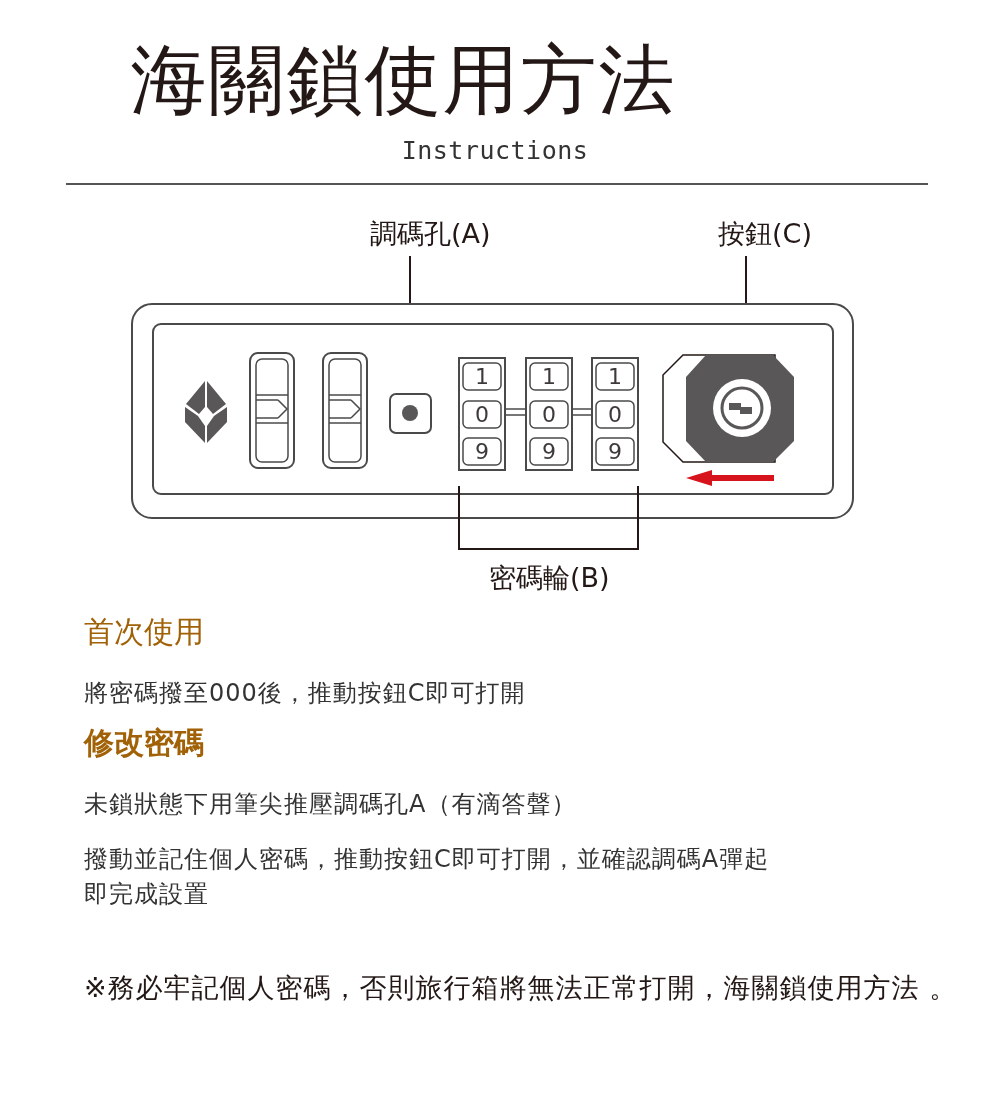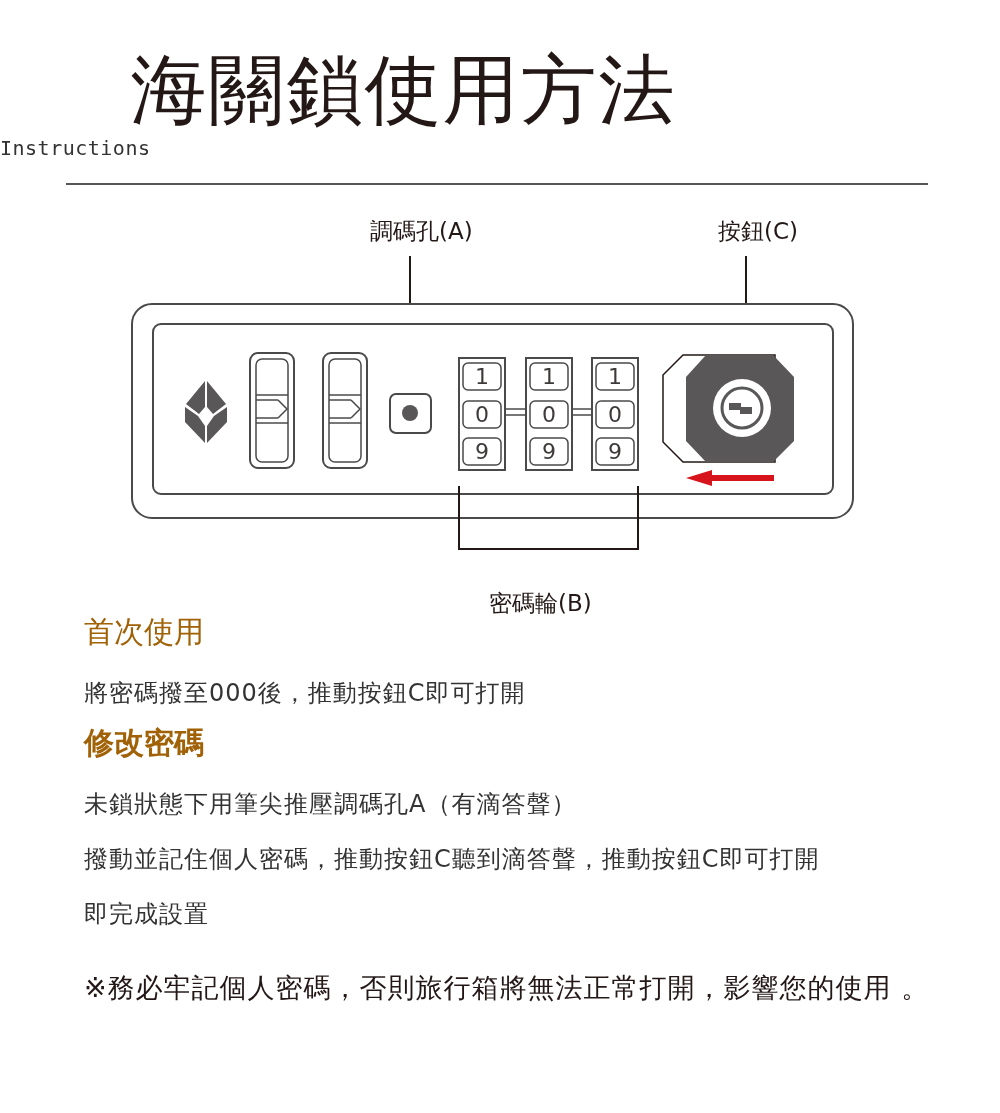--- a/index.html
+++ b/index.html
@@ -1,39 +1,39 @@
 <!DOCTYPE html>
 <html><head>
   <meta charset="utf-8">
   <style>
     html, body { margin: 0; padding: 0; background: #ffffff; }
     body { width: 1000px; height: 1113px; position: relative; overflow: hidden;
            font-family: "DejaVu Sans", "Liberation Sans", sans-serif; color: #231815; }
-    .title { position: absolute; left: 0; width: 807px; top: 40px; text-align: center;
+    .title { position: absolute; left: 0; width: 807px; top: 30px; text-align: center;
              font-size: 76px; line-height: 100px; letter-spacing: 2px; color: #231815; }
-    .subtitle { position: absolute; left: 0; width: 990px; top: 136px; 
-                font-family: "DejaVu Sans Mono", "Liberation Mono", monospace; font-size: 20px;
+    .subtitle { position: absolute; left: 0; width: 990px; top: 136px; text-align: center;
+                font-family: "DejaVu Sans Mono", "Liberation Mono", monospace; font-size: 25px;
                 color: #333; letter-spacing: 0.5px; }
     .rule { position: absolute; left: 66px; top: 183px; width: 862px; height: 2px; background: #555; }
     .diagram { position: absolute; left: 0; top: 0; }
-    .label { position: absolute; font-size: 23px; color: #231815; white-space: nowrap; }
+    .label { position: absolute; font-size: 27px; color: #231815; white-space: nowrap; }
     .section-title { position: absolute; left: 84px; font-size: 30px; color: #a16207; }
     .body-text { position: absolute; left: 84px; font-size: 24px; color: #333; letter-spacing: 1px; white-space: nowrap; }
     .note { position: absolute; left: 84px; top: 970px; font-size: 27px; color: #231815; letter-spacing: 1px; white-space: nowrap; }
   </style>
 </head>
 <body>
 
 <div class="title">海關鎖使用方法</div>
 <div class="subtitle">Instructions</div>
 <div class="rule"></div>
 
 <div class="label" style="left:370px; top:216px;">調碼孔(A)</div>
 <div class="label" style="left:718px; top:216px;">按鈕(C)</div>
-<div class="label" style="left:489px; top:588px;">密碼輪(B)</div>
+<div class="label" style="left:489px; top:560px;">密碼輪(B)</div>
 
 <svg class="diagram" width="1000" height="600" viewBox="0 0 1000 600">
 
   <line x1="410" y1="256" x2="410" y2="413" stroke="#231815" stroke-width="2"></line>
   <line x1="746" y1="256" x2="746" y2="362" stroke="#231815" stroke-width="2"></line>
 
   <rect x="132" y="304" width="721" height="214" rx="20" ry="20" fill="#fff" stroke="#4a4a4a" stroke-width="2"></rect>
 
   <rect x="153" y="324" width="680" height="170" rx="8" ry="8" fill="#fff" stroke="#4a4a4a" stroke-width="2"></rect>
 
@@ -118,16 +118,16 @@
   <span style="position:absolute;left:596px;top:363px;width:38px;height:27px;line-height:27px;text-align:center;font-size:22px;color:#3e3a39;">1</span>
   <span style="position:absolute;left:596px;top:401px;width:38px;height:27px;line-height:27px;text-align:center;font-size:22px;color:#3e3a39;">0</span>
   <span style="position:absolute;left:596px;top:438px;width:38px;height:27px;line-height:27px;text-align:center;font-size:22px;color:#3e3a39;">9</span>
 </div>
 
 <div class="section-title" style="top:612px;">首次使用</div>
 <div class="body-text" style="top:677px;">將密碼撥至000後，推動按鈕C即可打開</div>
 
 <div class="section-title" style="top:723px;font-weight:bold;">修改密碼</div>
 <div class="body-text" style="top:788px;text-align:center;">未鎖狀態下用筆尖推壓調碼孔A（有滴答聲）</div>
-<div class="body-text" style="top:843px;">撥動並記住個人密碼，推動按鈕C聽到滴答聲，推動按鈕C即可打開</div>
-<div class="body-text" style="top:898px;">即完成設置</div>
+<div class="body-text" style="top:843px;">撥動並記住個人密碼，推動按鈕C即可打開，並確認調碼A彈起</div>
+<div class="body-text" style="top:878px;">即完成設置</div>
 
-<div class="note">※務必牢記個人密碼，否則旅行箱將無法正常打開，影響您的使用 。</div>
+<div class="note">※務必牢記個人密碼，否則旅行箱將無法正常打開，海關鎖使用方法 。</div>
 
 </body></html>

